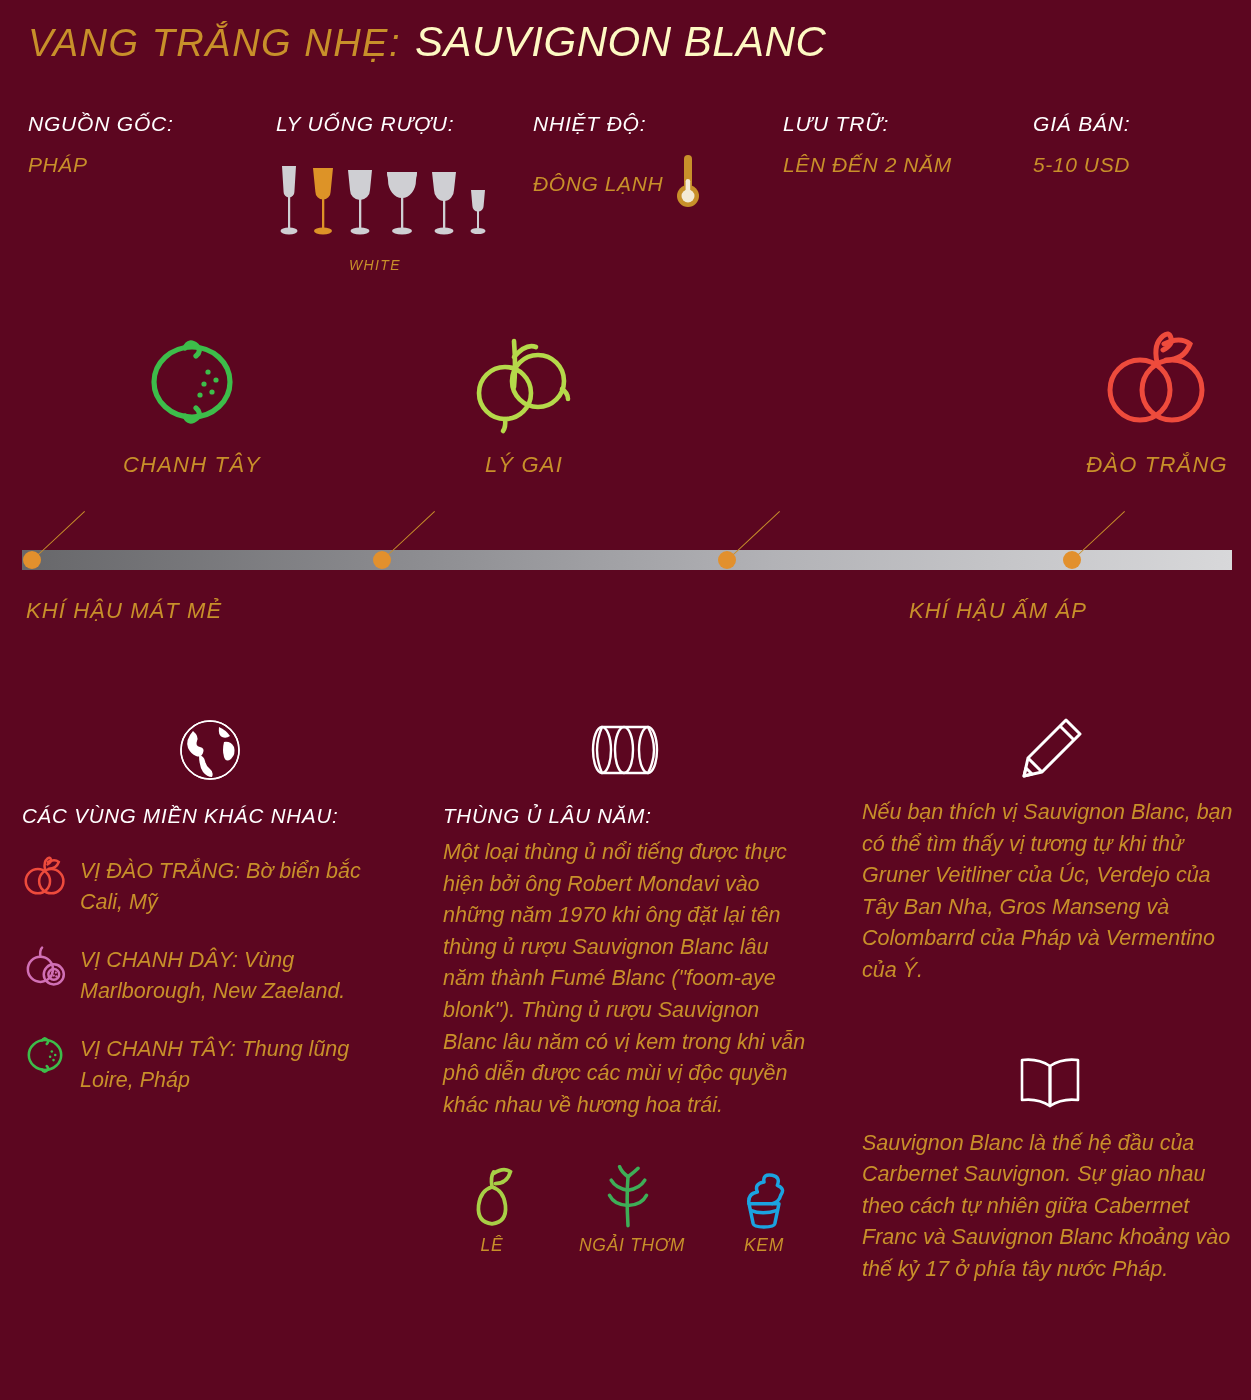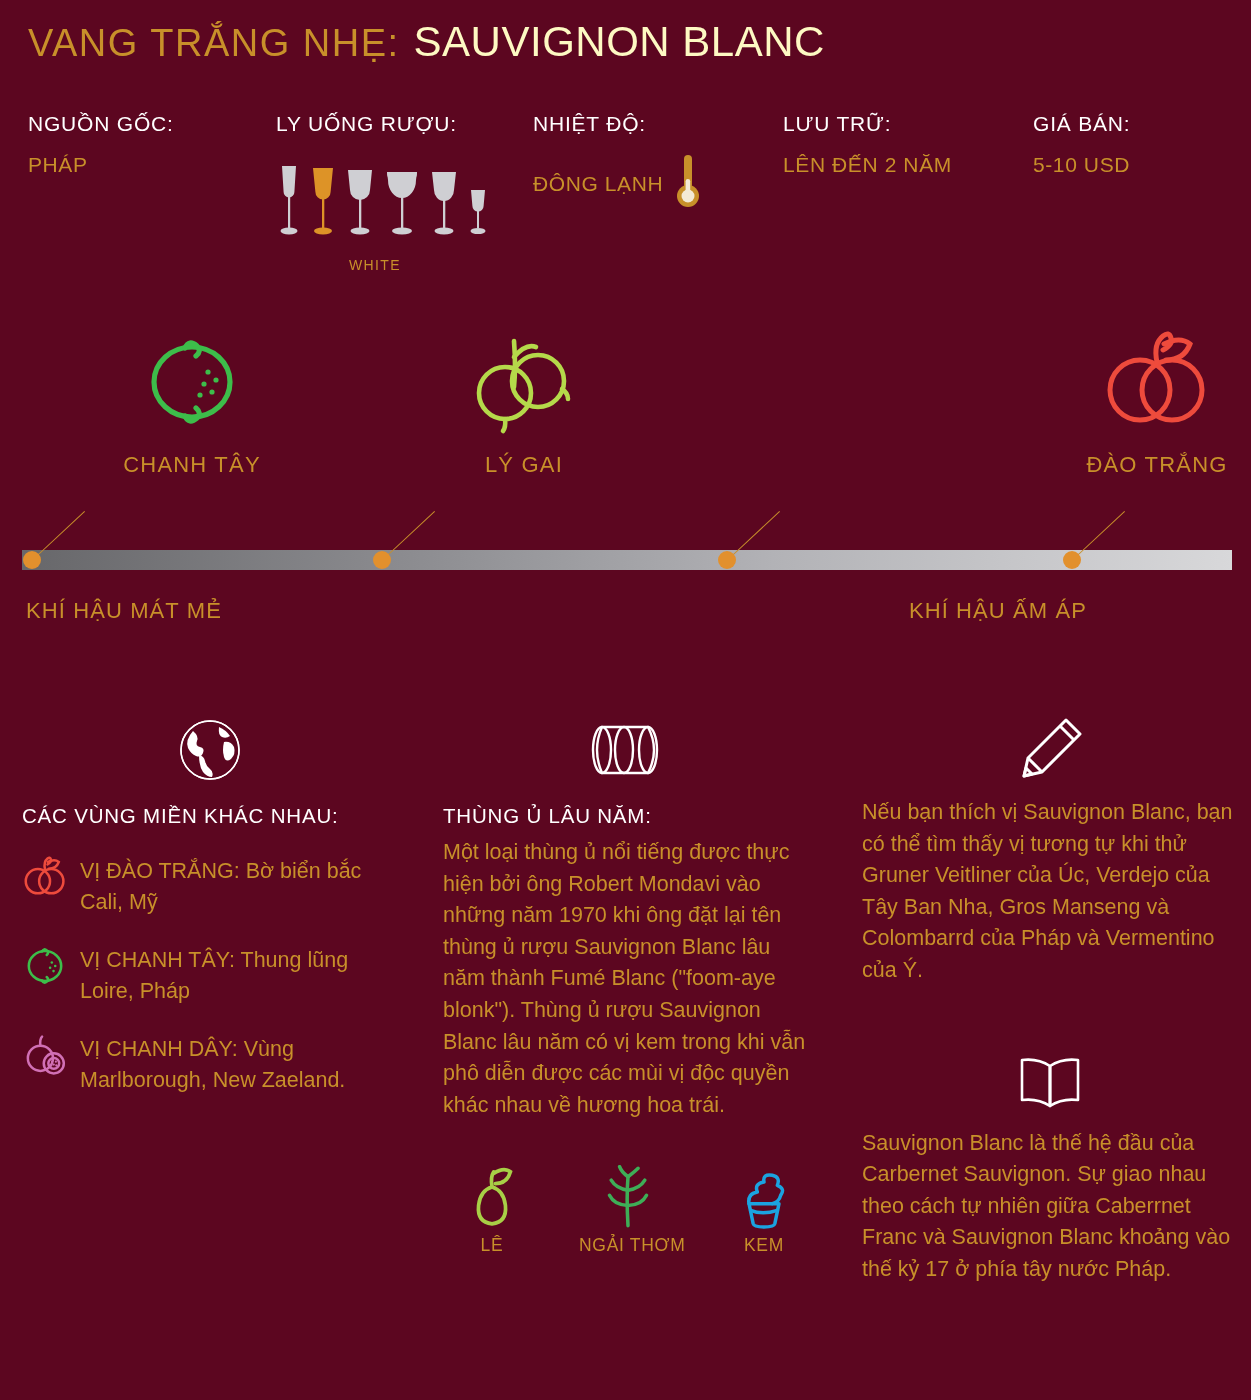--- a/index.html
+++ b/index.html
@@ -8,20 +8,21 @@
     height: 1400px;
     background: #5c0620;
     font-family: "Liberation Sans", sans-serif;
     overflow: hidden;
   }
   .page {
     position: relative;
     width: 1105px;
     height: 1400px;
     background: #5c0620;
+    font-style: italic;
   }
 
   
   .title-row {
     position: absolute;
     left: 28px; top: 18px;
     display: flex;
     align-items: baseline;
     gap: 14px;
     white-space: nowrap;
@@ -364,55 +365,55 @@
                 <circle cx="70" cy="64" r="29"></circle>
                 <path d="M55 36 q-4 -18 6 -26 q6 -5 8 2 q2 7 -8 12"></path>
                 <path d="M62 18 q16 -8 26 0 q-6 16 -24 16"></path>
               </g>
             </svg>
           </span>
           <span class="flavor-text">VỊ ĐÀO TRẮNG: Bờ biển bắc Cali, Mỹ</span>
         </div>
         <div class="flavor-item">
           <span class="flavor-ico">
-            <svg width="46" height="46" viewBox="0 0 108 104">
-              <g fill="none" stroke="#3dbd4a" stroke-width="6" stroke-linecap="round">
-                <ellipse cx="54" cy="52" rx="38" ry="35"></ellipse>
-                <path d="M47 18 q4 -9 12 -2 q5 5 -1 10"></path>
-                <path d="M47 86 q4 9 12 2 q5 -5 -1 -10"></path>
-              </g>
-              <g fill="#3dbd4a">
-                <circle cx="70" cy="44" r="3"></circle>
-                  <circle cx="78" cy="52" r="3"></circle>
-                <circle cx="66" cy="56" r="3"></circle>
-                  <circle cx="74" cy="64" r="3"></circle>
-              </g>
-            </svg>
-          </span>
-          <span class="flavor-text">VỊ CHANH TÂY: Thung lũng Loire, Pháp</span>
-        </div>
-        <div class="flavor-item">
-          <span class="flavor-ico">
             <svg width="46" height="46" viewBox="0 0 110 108">
               <g fill="none" stroke="#d170b5" stroke-width="6" stroke-linecap="round">
                 <circle cx="44" cy="62" r="30"></circle>
                 <path d="M44 32 q-2 -16 4 -22"></path>
                 <circle cx="76" cy="74" r="24"></circle>
                 <circle cx="76" cy="74" r="13"></circle>
               </g>
               <g fill="#d170b5">
                 <circle cx="72" cy="70" r="2.6"></circle>
                   <circle cx="81" cy="70" r="2.6"></circle>
                 <circle cx="76" cy="77" r="2.6"></circle>
                   <circle cx="70" cy="79" r="2.6"></circle>
                 <circle cx="82" cy="79" r="2.6"></circle>
               </g>
             </svg>
           </span>
           <span class="flavor-text">VỊ CHANH DÂY: Vùng Marlborough, New Zaeland.</span>
+        </div>
+        <div class="flavor-item">
+          <span class="flavor-ico">
+            <svg width="46" height="46" viewBox="0 0 108 104">
+              <g fill="none" stroke="#3dbd4a" stroke-width="6" stroke-linecap="round">
+                <ellipse cx="54" cy="52" rx="38" ry="35"></ellipse>
+                <path d="M47 18 q4 -9 12 -2 q5 5 -1 10"></path>
+                <path d="M47 86 q4 9 12 2 q5 -5 -1 -10"></path>
+              </g>
+              <g fill="#3dbd4a">
+                <circle cx="70" cy="44" r="3"></circle>
+                  <circle cx="78" cy="52" r="3"></circle>
+                <circle cx="66" cy="56" r="3"></circle>
+                  <circle cx="74" cy="64" r="3"></circle>
+              </g>
+            </svg>
+          </span>
+          <span class="flavor-text">VỊ CHANH TÂY: Thung lũng Loire, Pháp</span>
         </div>
       </div>
     </div>
 
     <div class="col col2">
       <div class="col-icon">
         <svg width="84" height="62" viewBox="0 0 84 62">
           <g fill="none" stroke="#ffffff" stroke-width="2.4" stroke-linecap="round">
             <path d="M16 8 q-10 23 0 46 h46 q12 -23 0 -46 Z"></path>
             <ellipse cx="16" cy="31" rx="9" ry="23"></ellipse>

